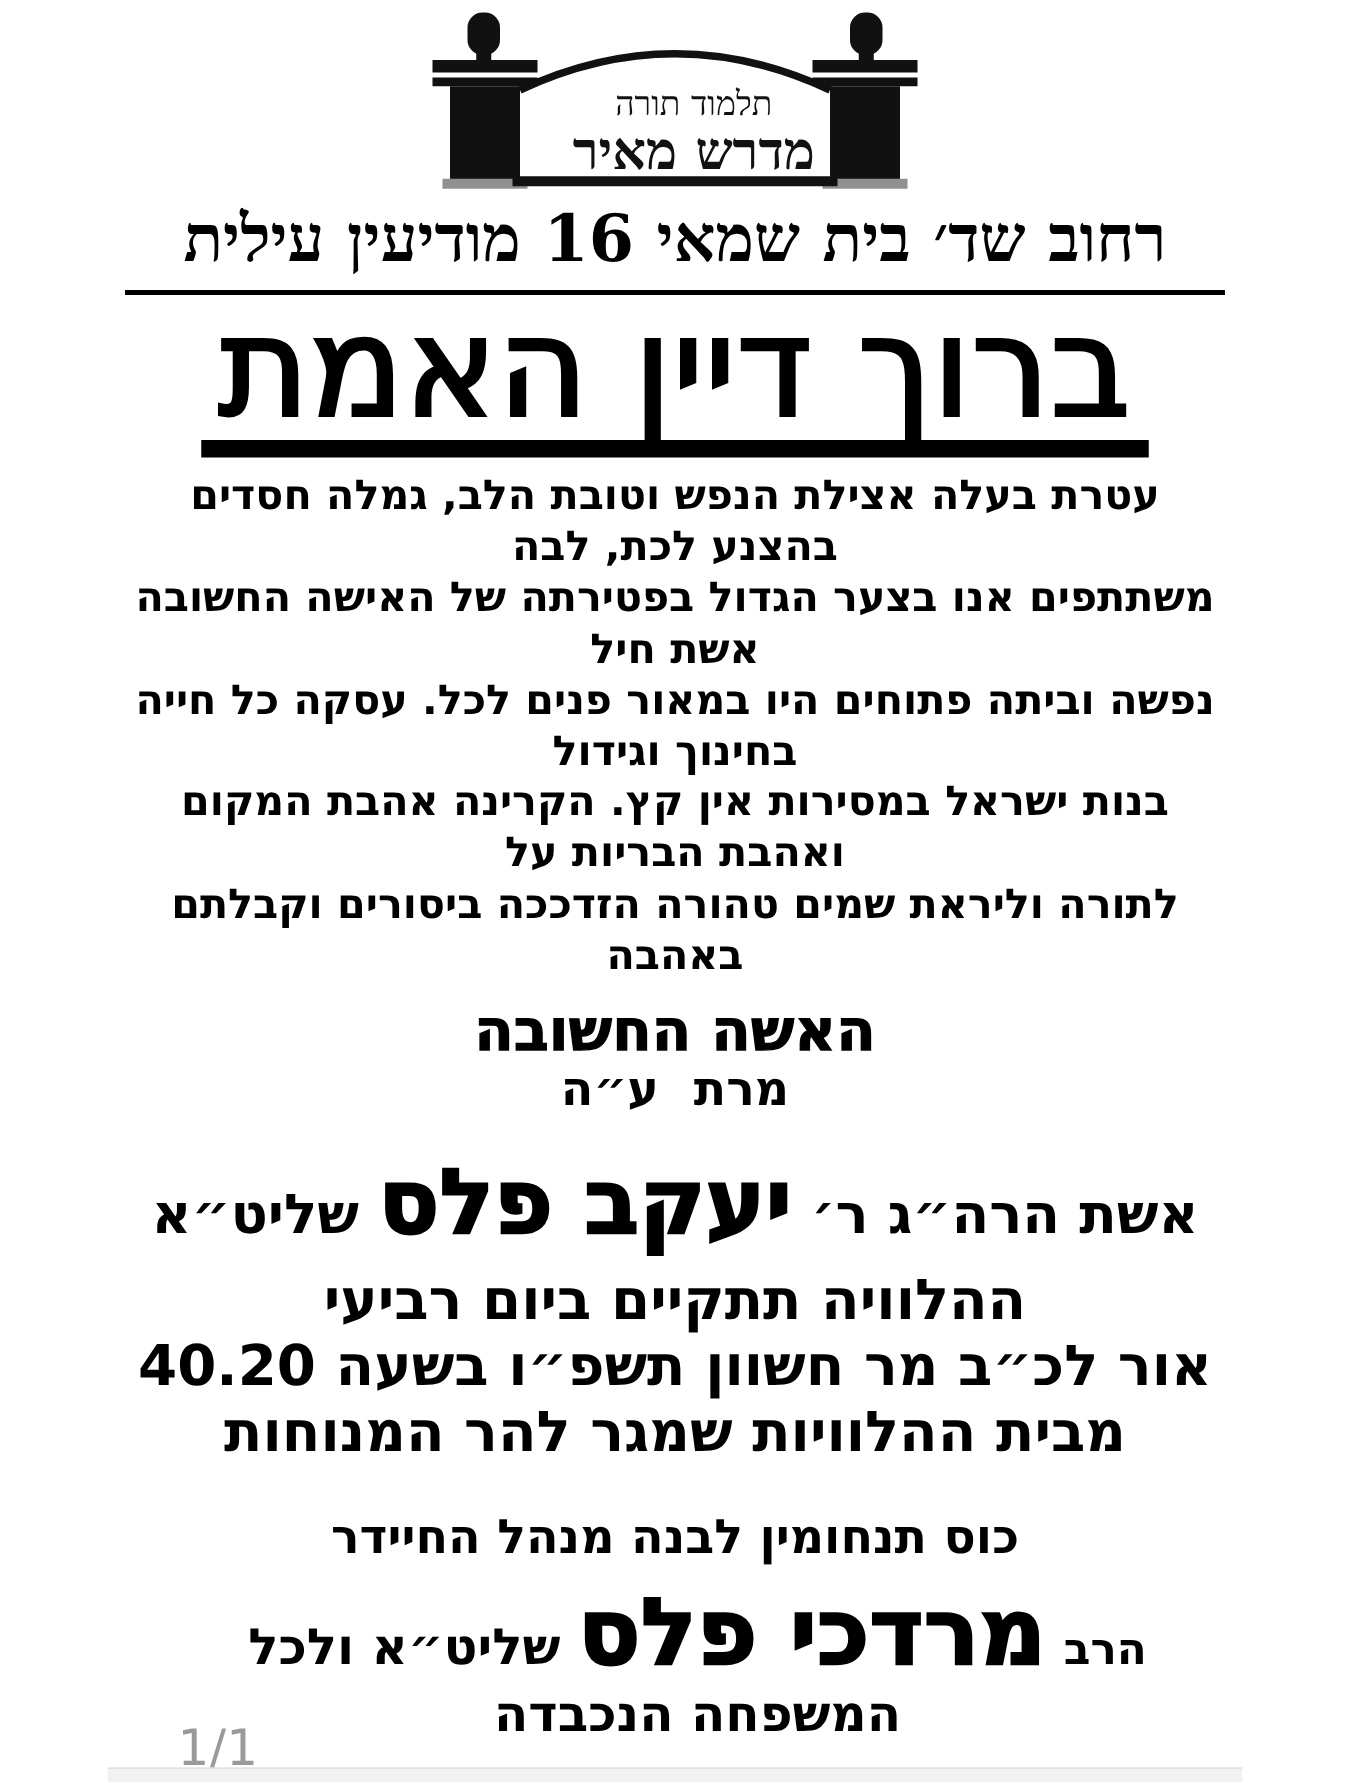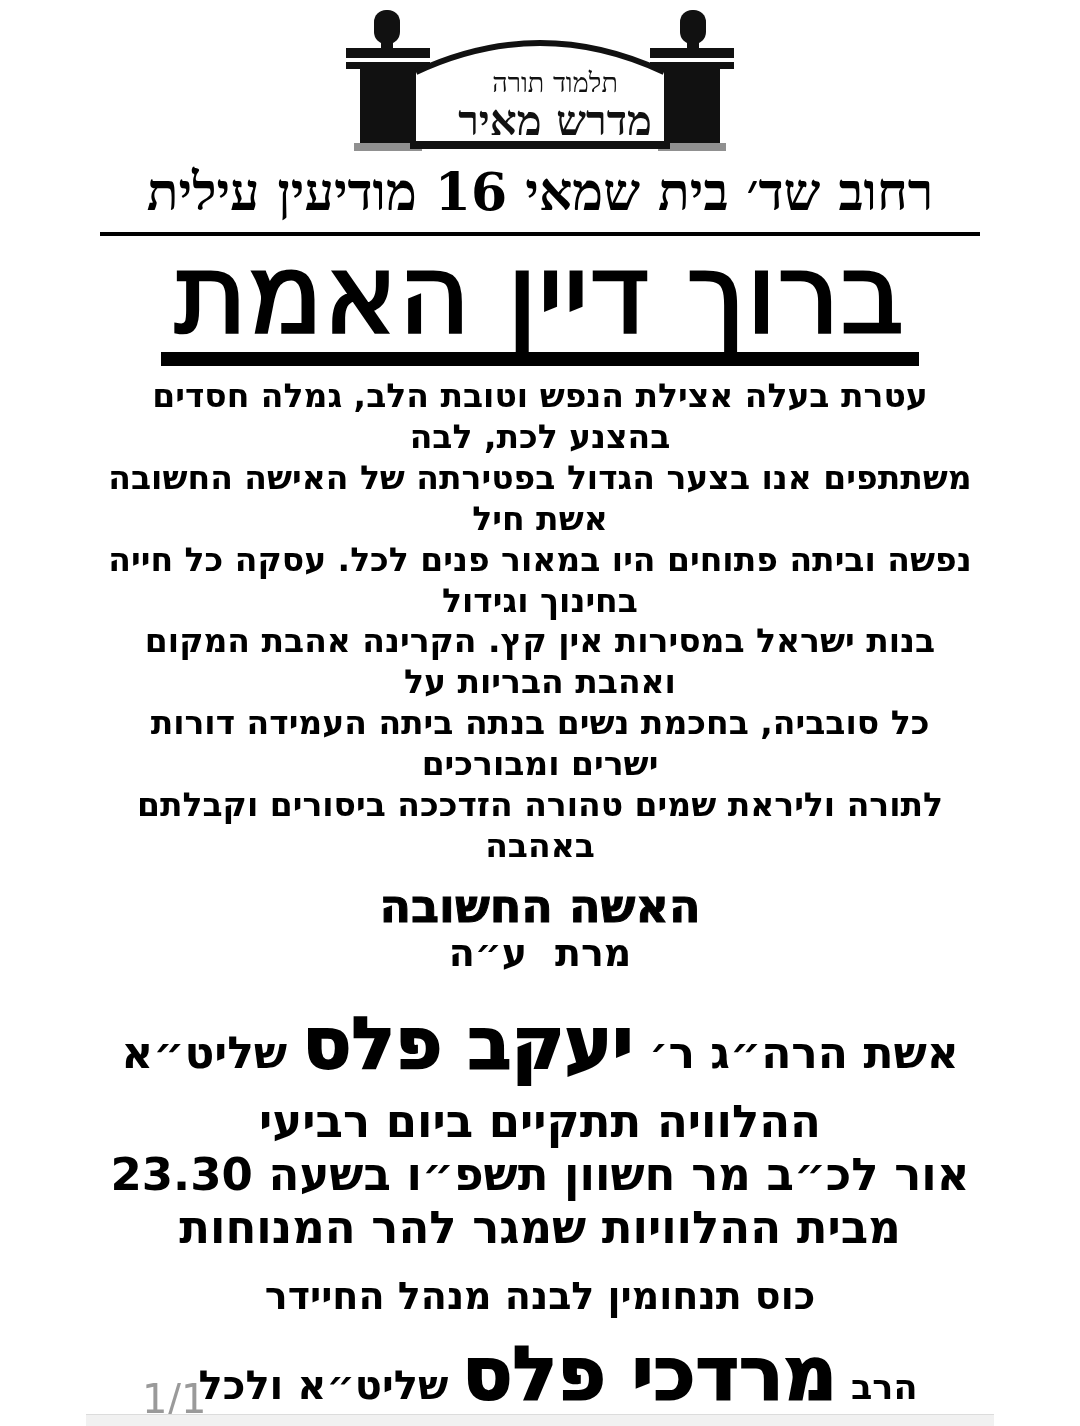--- a/index.html
+++ b/index.html
@@ -60,21 +60,21 @@
   .big-name {
     font-weight:bold;
     font-size:192px;
     letter-spacing:2px;
     -webkit-text-stroke:4px #000;
     padding:0 6px;
   }
   .husband { font-weight:bold; font-size:44px; margin-top:14px; }
   .husband .big { font-size:72px; -webkit-text-stroke:2px #000; }
   .funeral { font-weight:bold; font-size:45px; line-height:1.18; margin-top:10px; }
-  .kos { font-weight:bold; font-size:38px; margin-top:20px; }
+  .kos { font-weight:bold; font-size:38px; margin-top:35px; }
   .rav { font-weight:bold; font-size:40px; margin-top:12px;padding-left:36px; }
   .rav .small { font-size:35px; }
   .rav .big { font-size:74px; -webkit-text-stroke:2px #000; }
   .page-indicator {
     position:absolute;
     left:56px; top:1376px;
     direction:ltr;
     font-size:40px;
     color:#9a9a9a;
     font-weight:normal;
@@ -124,40 +124,39 @@
 
   <div>
     <span class="main-title">ברוך דיין האמת</span>
   </div>
 
   <div class="eulogy">
     <div>עטרת בעלה אצילת הנפש וטובת הלב, גמלה חסדים בהצנע לכת, לבה</div>
     <div>משתתפים אנו בצער הגדול בפטירתה של האישה החשובה אשת חיל</div>
     <div>נפשה וביתה פתוחים היו במאור פנים לכל. עסקה כל חייה בחינוך וגידול</div>
     <div>בנות ישראל במסירות אין קץ. הקרינה אהבת המקום ואהבת הבריות על</div>
-    <div>כל סובביה, בחכמת נשים בנתה ביתה העמידה דורות ישרים ומבורכים</div>
     <div>לתורה וליראת שמים טהורה הזדככה ביסורים וקבלתם באהבה</div>
   </div>
 
   <div class="hashuva">האשה החשובה</div>
 
   <div class="name-row">
     <span class="name-side right">מרת</span>
     <span class="name-side left">ע״ה</span>
   </div>
 
   <div class="husband">
     <span>אשת הרה״ג ר׳</span>
     <span class="big">יעקב פלס</span>
     <span>שליט״א</span>
   </div>
 
   <div class="funeral">
     <div>ההלוויה תתקיים ביום רביעי</div>
-    <div>אור לכ״ב מר חשוון תשפ״ו בשעה 23.30</div>
+    <div>אור לכ״ב מר חשוון תשפ״ו בשעה 40.20</div>
     <div>מבית ההלוויות שמגר להר המנוחות</div>
   </div>
 
   <div class="kos">כוס תנחומין לבנה מנהל החיידר</div>
 
   <div class="rav">
     <span class="small">הרב</span>
     <span class="big">מרדכי פלס</span>
     <span>שליט״א ולכל המשפחה הנכבדה</span>
   </div>

